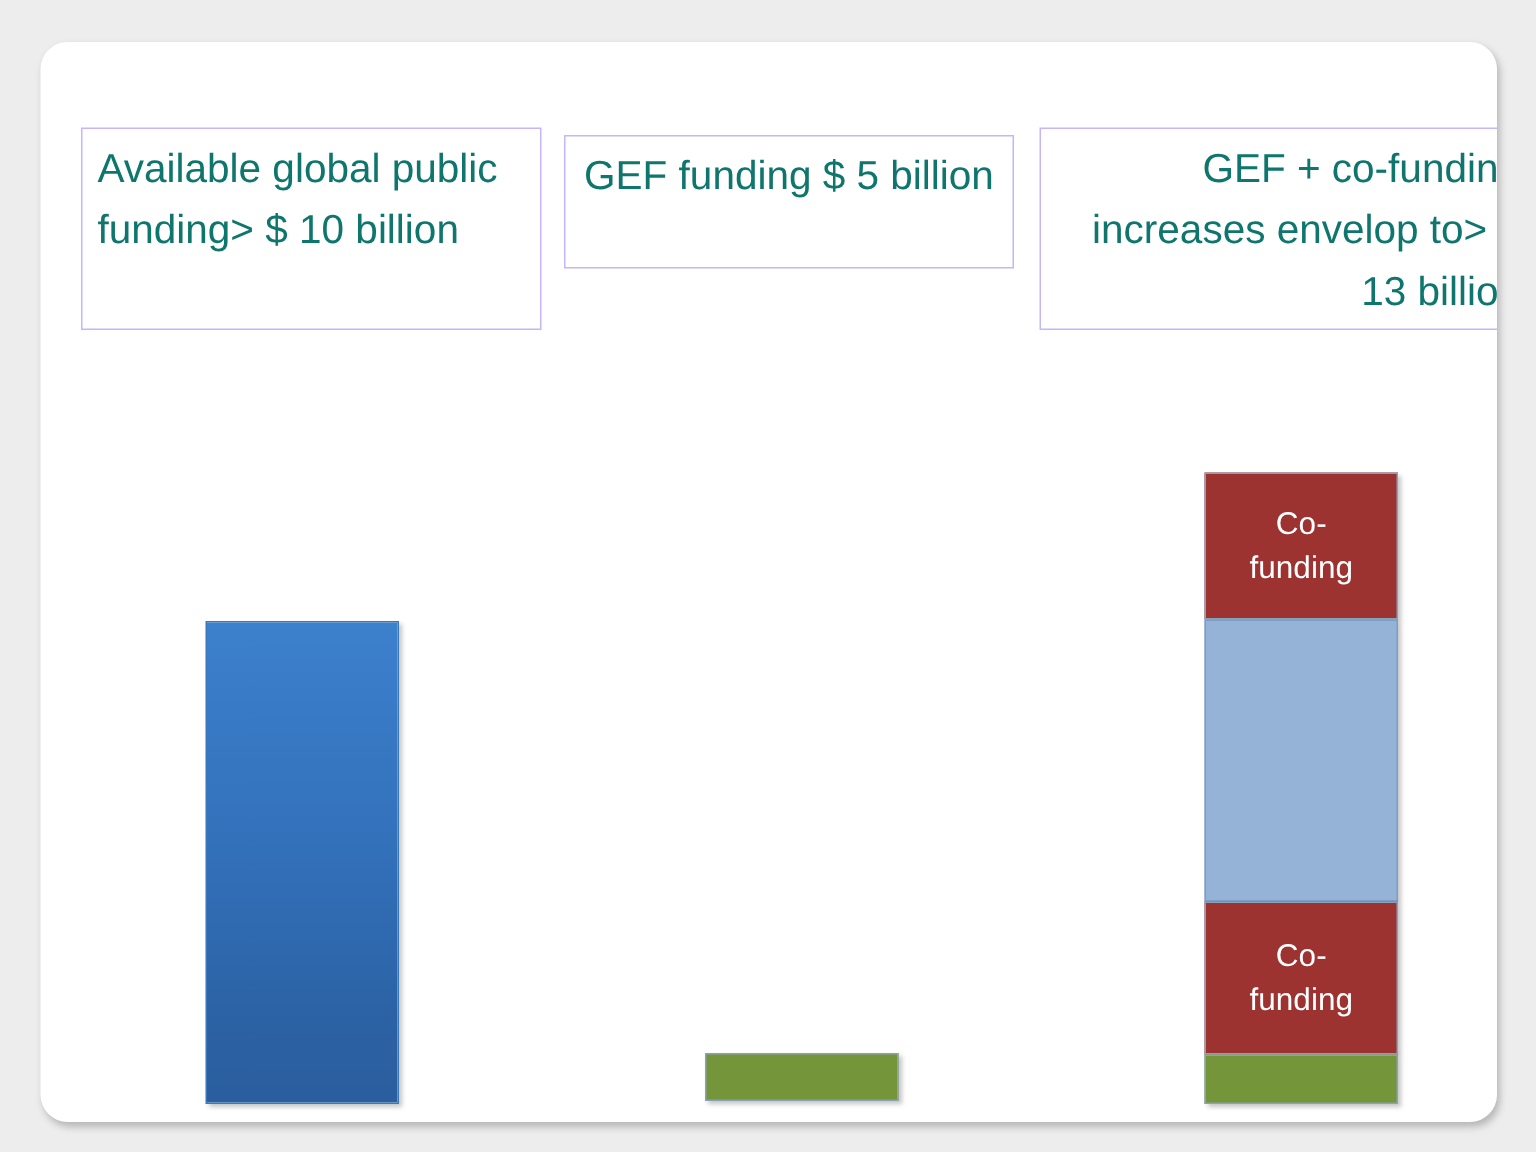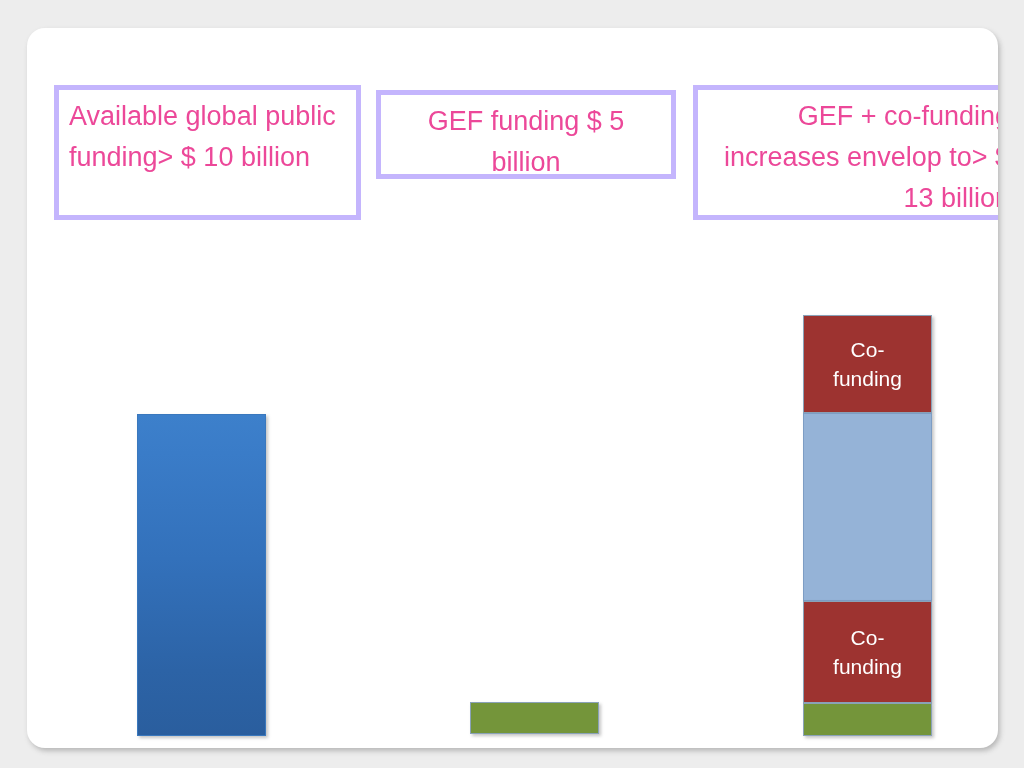--- a/index.html
+++ b/index.html
@@ -24,23 +24,23 @@
     background: #ffffff;
     border-radius: 18px;
     box-shadow: 2px 3px 5px rgba(120,120,120,0.45);
     overflow: hidden;
   }
 
   
   .caption {
     position: absolute;
     box-sizing: border-box;
-    border: 5px solid #c4b5fd;
+    border: 1px solid #c4b5fd;
     background: #ffffff;
-    color: #ec4899;
+    color: #0f766e;
     font-size: 27px;
     line-height: 41px;
     padding: 6px 10px 16px 10px;
     font-family: "Liberation Sans", sans-serif;
     white-space: pre-line;
   }
   .caption-left   { left: 27px;  top: 57px;  width: 307px; height: 135px; text-align: left; }
   .caption-mid    { left: 349px; top: 62px;  width: 300px; height: 89px;  text-align: center; }
   .caption-right  { left: 666px; top: 57px;  width: 332px; height: 135px; text-align: right; }
 

